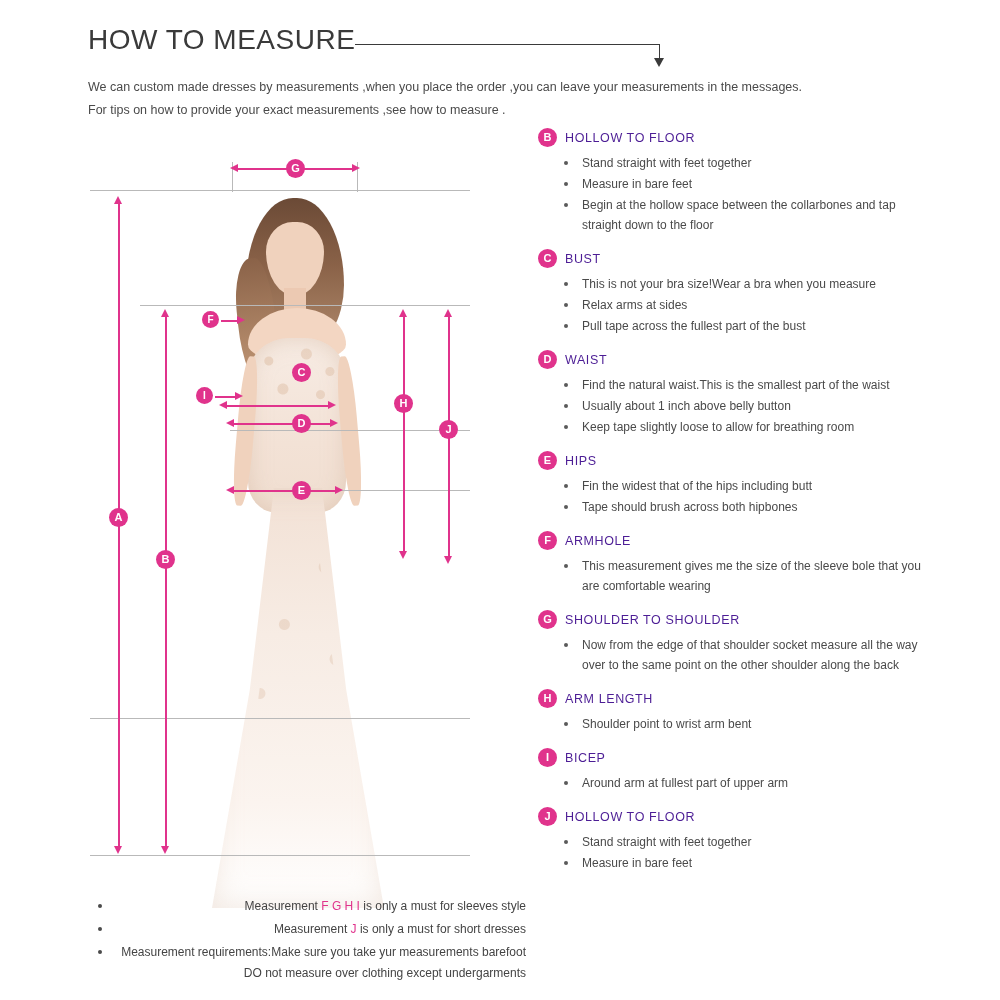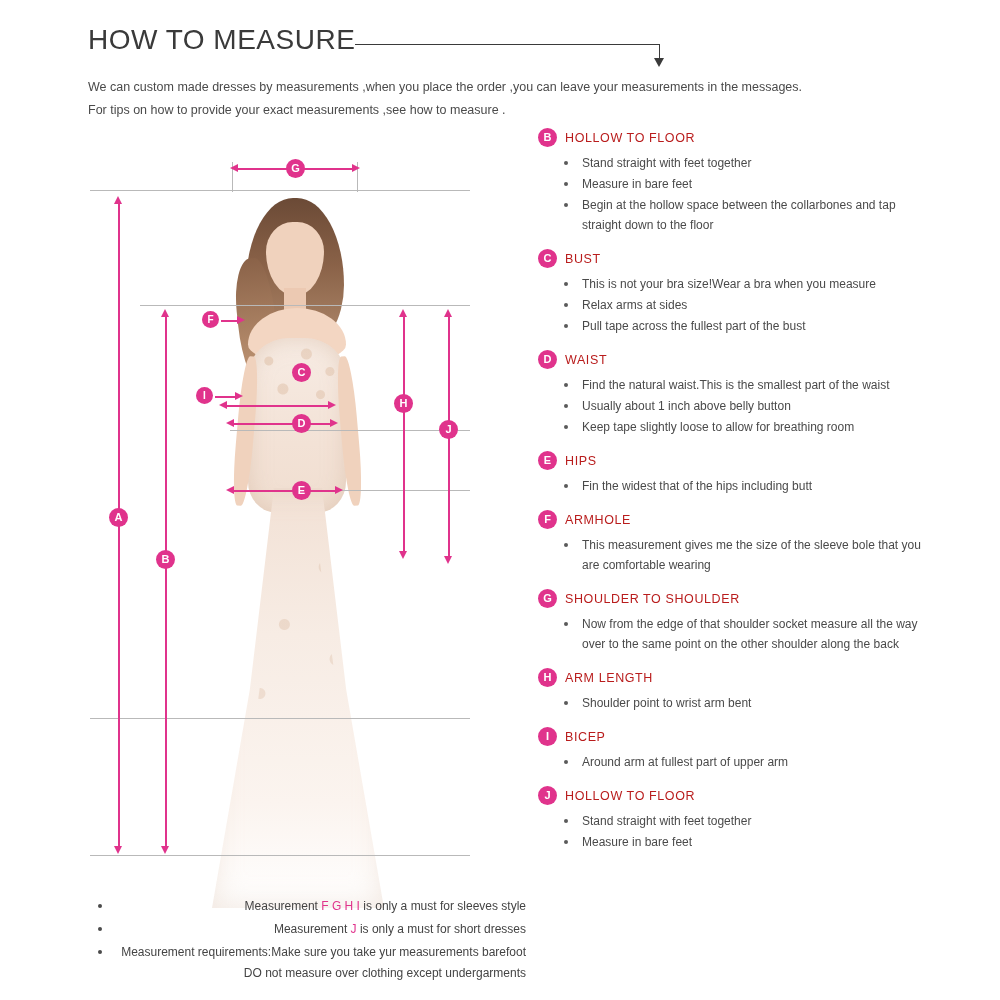--- a/index.html
+++ b/index.html
@@ -245,21 +245,21 @@
   .g-item { margin-bottom: 14px; position: relative; }
   .g-head {
     display: flex;
     align-items: center;
     gap: 8px;
     margin-bottom: 6px;
   }
   .g-head .badge { position: static; flex: 0 0 auto; }
   .g-title {
     font-size: 12.5px;
-    color: #b91c1c;
+    color: #4c1d95;
     letter-spacing: 0.6px;
   }
   .g-lines { list-style: none; margin: 0; padding: 0 0 0 22px; }
   .g-lines li {
     position: relative;
     font-size: 12px;
     line-height: 20px;
     color: #4a4a4a;
     padding-left: 22px;
     margin-bottom: 1px;
@@ -431,20 +431,21 @@
       </ul>
     </div>
 
     <div class="g-item">
       <div class="g-head">
         <span class="badge">E</span>
         <span class="g-title">HIPS</span>
       </div>
       <ul class="g-lines">
         <li>Fin the widest that of the hips including butt</li>
+        <li>Tape should brush across both hipbones</li>
       </ul>
     </div>
 
     <div class="g-item">
       <div class="g-head">
         <span class="badge">F</span>
         <span class="g-title">ARMHOLE</span>
       </div>
       <ul class="g-lines">
         <li>This measurement gives me the size of the sleeve bole that you are comfortable wearing</li>

